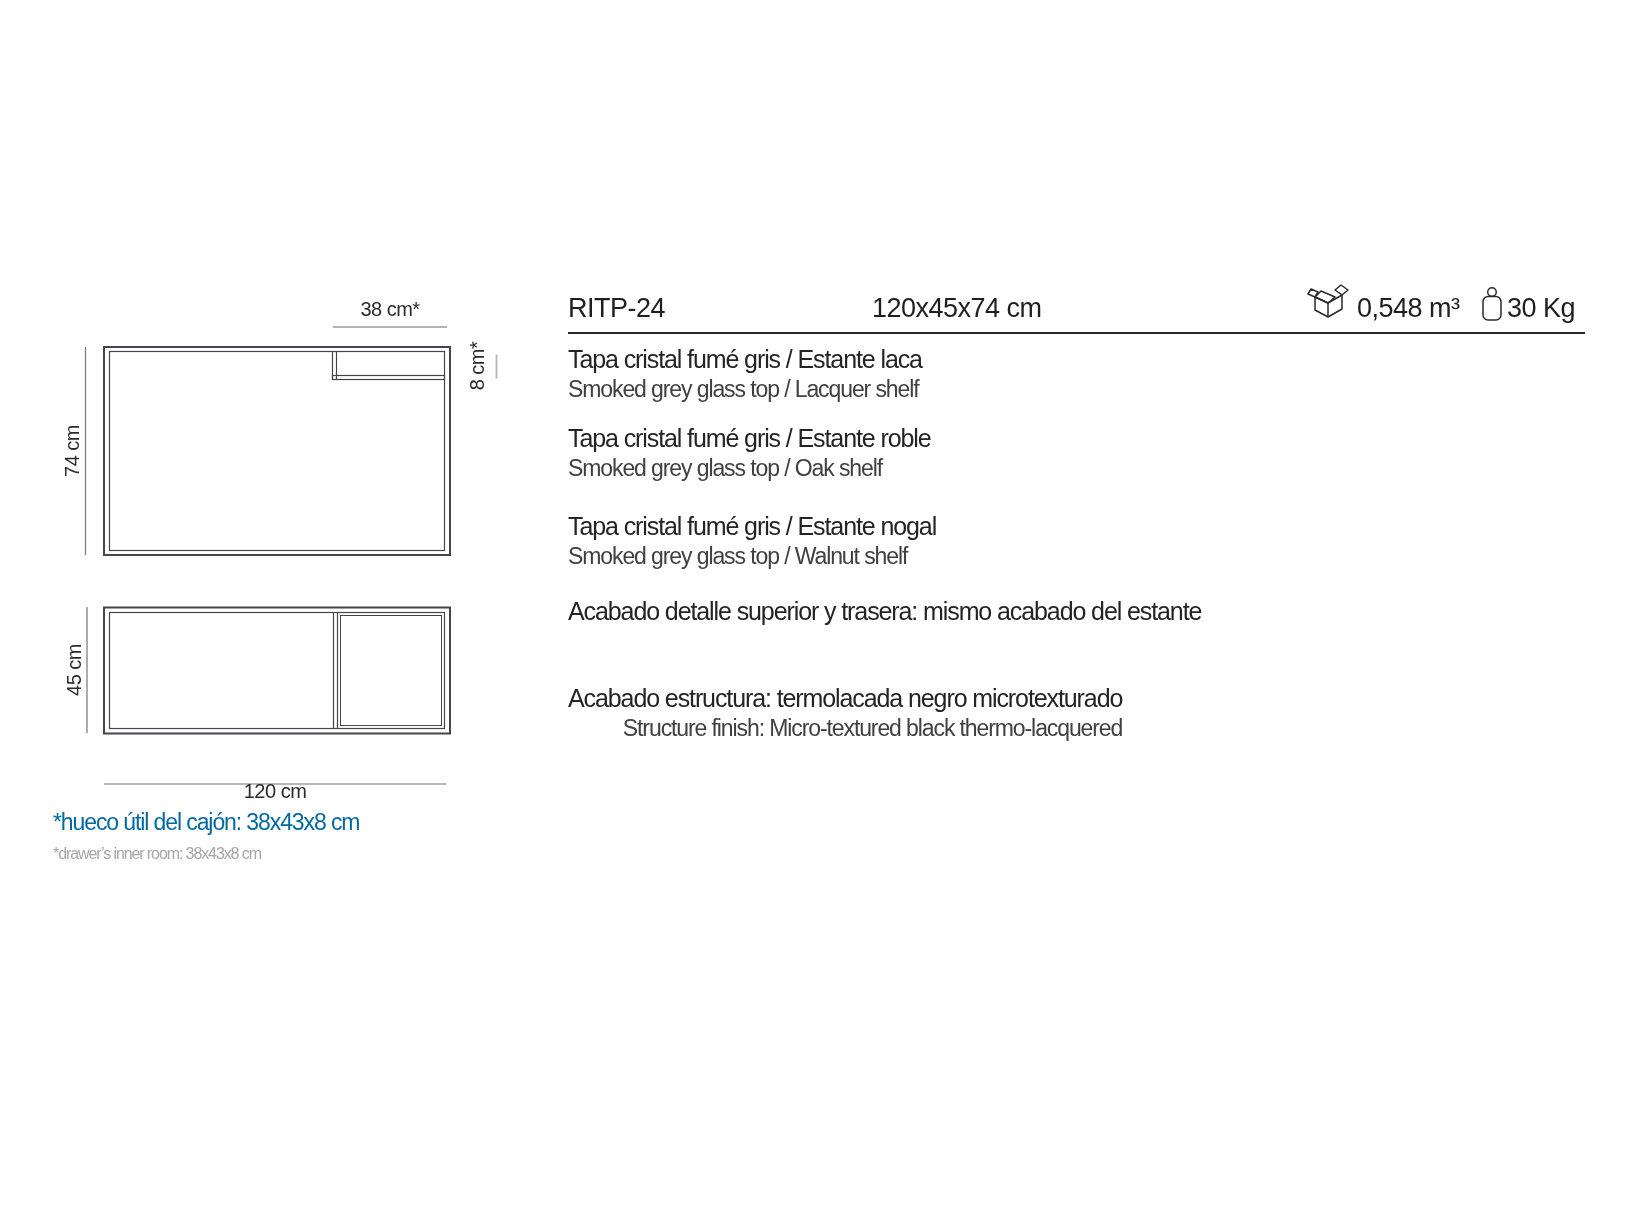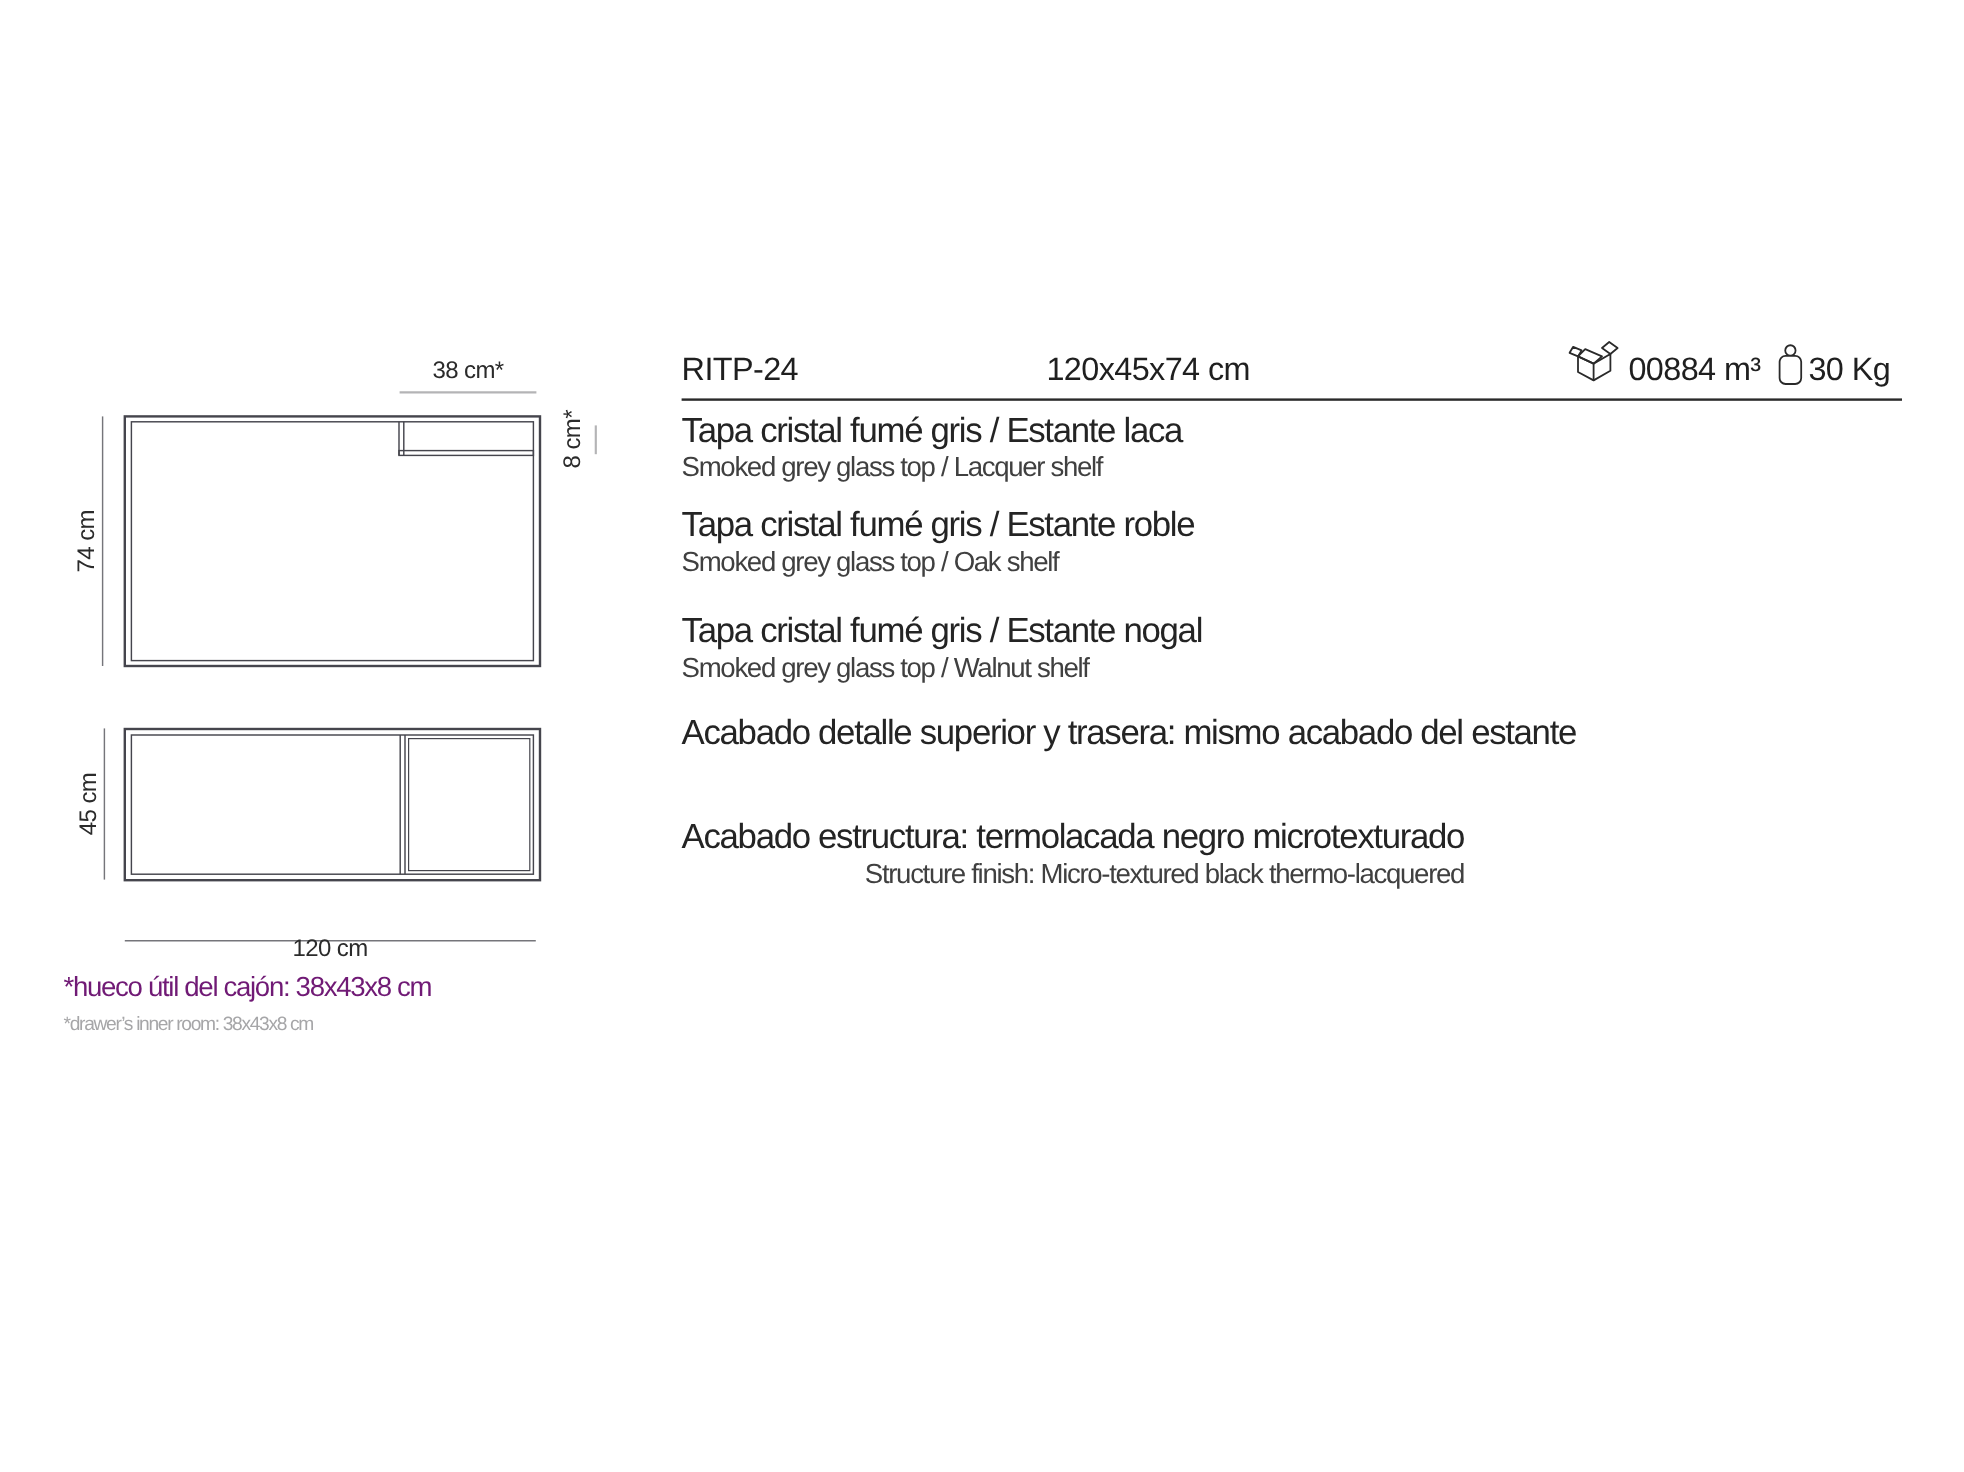--- a/index.html
+++ b/index.html
@@ -26,42 +26,42 @@
     white-space: nowrap;
   }
   .rule {
     position: absolute;
     left: 568px; top: 332px;
     width: 1017px; height: 2.4px;
     background: #2a2a2a;
   }
   .spec-block { position: absolute; left: 568px; white-space: nowrap; }
   .spec-es {
-    font-size: 29px; line-height: 30px;
+    font-size: 25px; line-height: 30px;
     letter-spacing: -1.1px; color: #242424;
   }
   .spec-en {
     font-size: 23px; line-height: 30px;
     letter-spacing: -1.1px; color: #404040;
   }
 
   
   .dim-label {
     position: absolute;
     font-size: 20px; line-height: 24px;
     letter-spacing: -0.5px; color: #2b2b2b;
     width: 120px; text-align: center;
     white-space: nowrap;
   }
   .dim-label.vert { transform: rotate(-90deg); transform-origin: center; }
 
   .footnote-es {
     position: absolute; left: 53px; top: 807px;
     font-size: 23px; line-height: 30px;
-    letter-spacing: -1.1px; color: #701a75; white-space: nowrap;
+    letter-spacing: -1.1px; color: #0369a1; white-space: nowrap;
   }
   .footnote-en {
     position: absolute; left: 53px; top: 839px;
     font-size: 16px; line-height: 30px;
     letter-spacing: -1.1px; color: #a6a6a8; white-space: nowrap;
   }
 
   .icon-svg { position: absolute; }
   svg .ln   { stroke: #45454d; fill: none; }
   svg .dim  { stroke: #75757a; fill: none; }
@@ -121,21 +121,21 @@
   <svg class="icon-svg" style="left:1306px; top:281px;" width="44" height="40" viewBox="0 0 44 40">
     <g stroke="#2a2a2a" stroke-width="1.5" fill="none" stroke-linejoin="round">
       <path d="M9 16 L22 22 L36 14 L36 28 L22 36 L9 29 Z"></path>
       <path d="M22 22 L22 36"></path>
       <path d="M9 16 L15 10 L29 16 L22 22 Z"></path>
       <path d="M9 16 L2 13 L5 8 L12 11 Z"></path>
       <path d="M36 14 L42 9 L35 4 L29 9 Z"></path>
     </g>
   </svg>
 
-  <div class="hdr-item" style="left:1357px;">00884 m³</div>
+  <div class="hdr-item" style="left:1357px;">0,548 m³</div>
 
   <svg class="icon-svg" style="left:1481px; top:286px;" width="22" height="36" viewBox="0 0 22 36">
     <circle cx="11" cy="6" r="4.3" stroke="#2a2a2a" stroke-width="1.5" fill="none"></circle>
     <rect x="2" y="10.5" width="18" height="23.5" rx="5" stroke="#2a2a2a" stroke-width="1.5" fill="#ffffff"></rect>
   </svg>
 
   <div class="hdr-item" style="left:1507px;">30 Kg</div>
 
   <div class="rule"></div>
 

